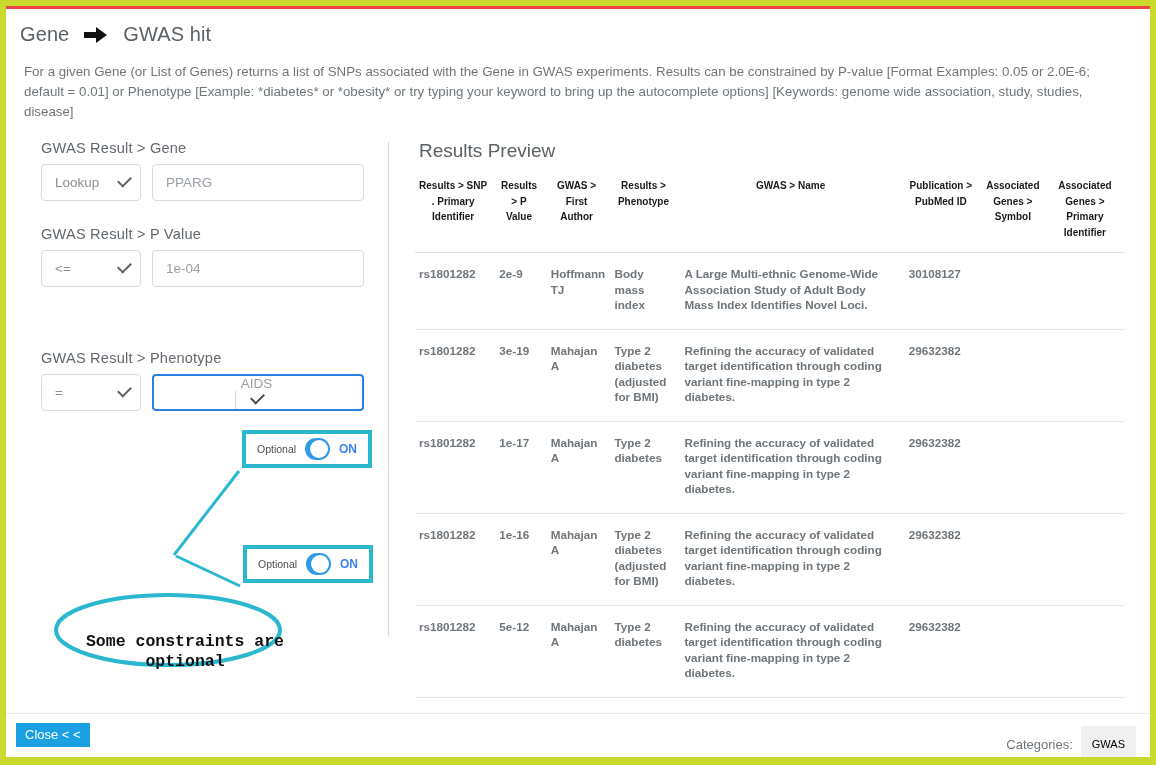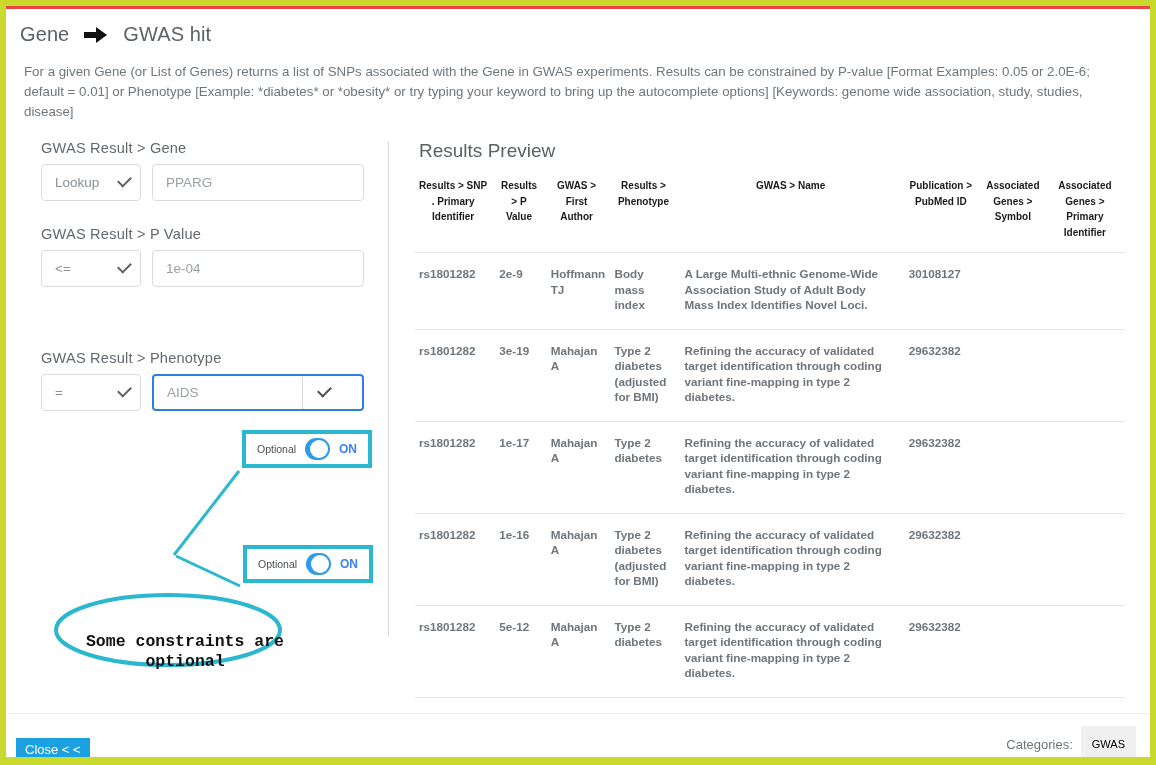--- a/index.html
+++ b/index.html
@@ -71,20 +71,21 @@
     border:1px solid #d9dbdd; border-radius:4px;
     background:#fff;
     display:flex; align-items:center;
     padding:0 13px;
     font-size:13.5px; color:#9aa0a5;
   }
   .txt.focused {
     border:2px solid #2a7fe0;
     justify-content:space-between;
     padding-right:16px;
+    flex-direction:column;
   }
   .txt .ac-btn {
     width:44px; height:100%;
     display:flex; align-items:center; justify-content:center;
     border-left:1px solid #d5d7d9;
   }
   .txt .ac-btn .chev { border-color:#4a4f53; }
 
   
   .opt-wrap {
@@ -158,21 +159,21 @@
     display:flex; align-items:center; justify-content:center;
   }
 
   
   #footer {
     position:absolute; left:0; right:0; bottom:0; height:44px;
     border-top:1px solid #ececec;
     background:#fff;
   }
   #close-btn {
-    position:absolute; left:10px; top:24px;
+    position:absolute; left:10px; top:9px;
     background:#1ba1e2; color:#fff;
     font-size:13px; padding:4px 9px 5px 9px;
   }
   #cats {
     position:absolute; right:14px; top:12px;
     font-size:13px; color:#6f767b;
     display:flex; align-items:center; gap:8px;
   }
   #cat-chip {
     background:#f0f0f0; color:#000000;

